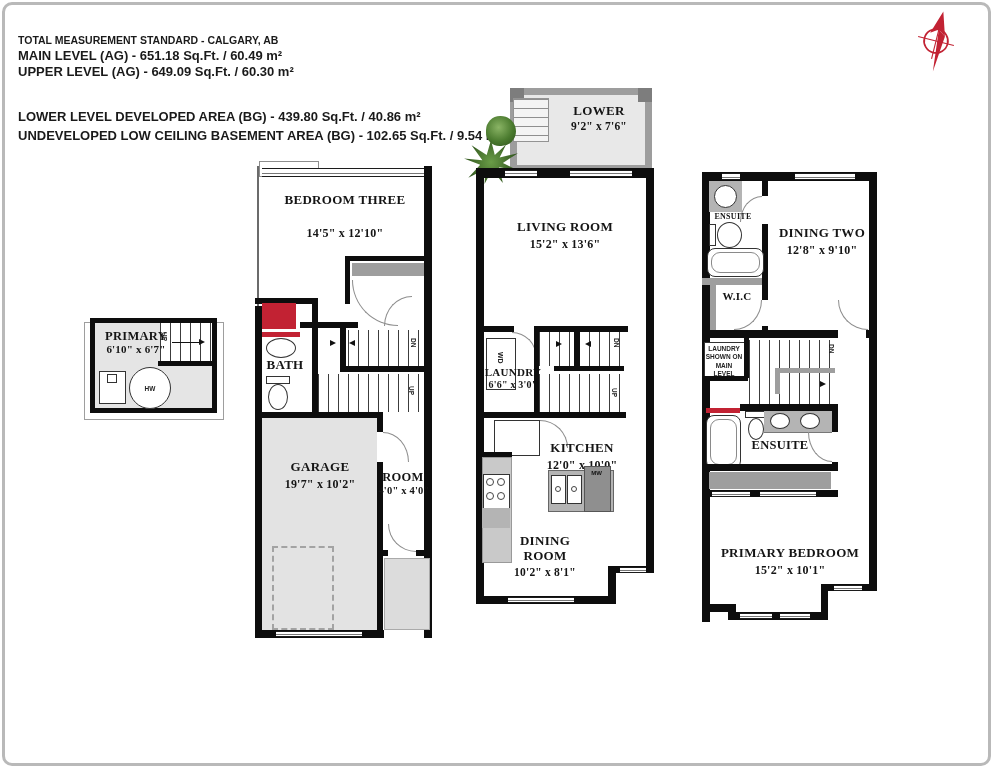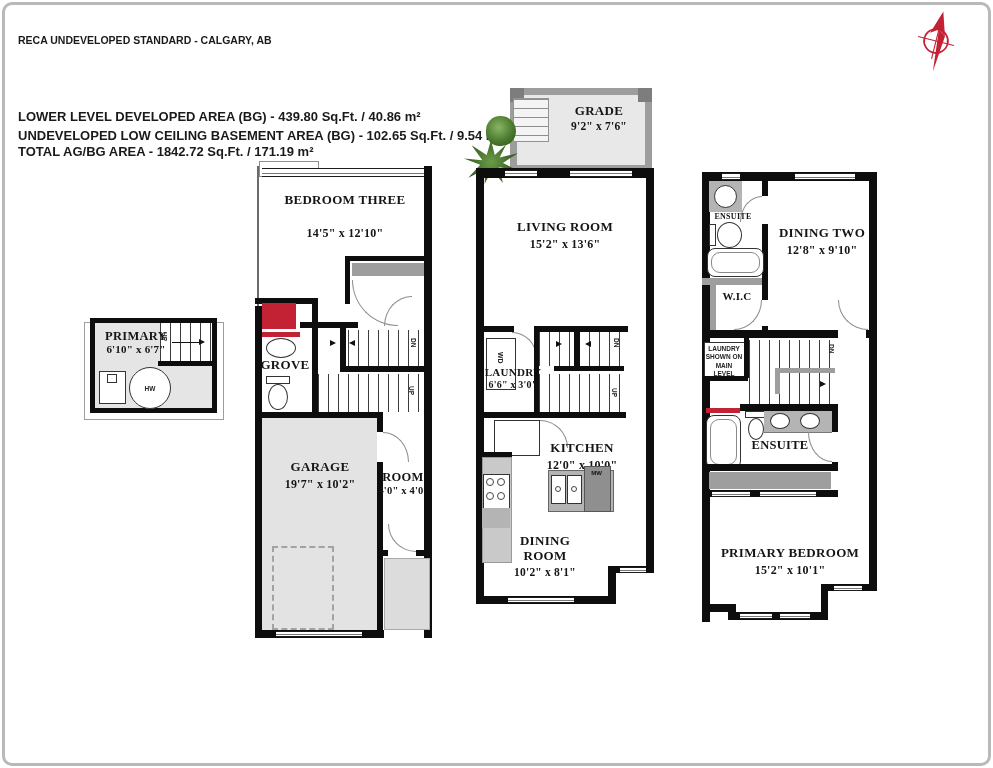--- a/index.html
+++ b/index.html
@@ -57,24 +57,25 @@
   .spiky{position:absolute;background:radial-gradient(circle,#6a9c47 0%,#33591f 72%);
          clip-path:polygon(50% 0%,57% 34%,78% 10%,66% 40%,100% 30%,72% 52%,98% 68%,65% 62%,72% 98%,52% 68%,38% 100%,40% 66%,8% 86%,30% 56%,0% 42%,34% 46%,14% 12%,42% 34%);}
 </style>
 </head>
 <body>
 
 <div id="canvas">
   <div class="frame"></div>
 
   <div class="grp">
-    <div class="h-sub">RECA UNDEVELOPED STANDARD - CALGARY, AB</div>
+    <div class="h-sub">TOTAL MEASUREMENT STANDARD - CALGARY, AB</div>
+    <div class="h-line" style="top:48px">MAIN LEVEL (AG) - 651.18 Sq.Ft. / 60.49 m²</div>
+    <div class="h-line" style="top:64px">UPPER LEVEL (AG) - 649.09 Sq.Ft. / 60.30 m²</div>
     <div class="h-line" style="top:109px">LOWER LEVEL DEVELOPED AREA (BG) - 439.80 Sq.Ft. / 40.86 m²</div>
     <div class="h-line" style="top:128px">UNDEVELOPED LOW CEILING BASEMENT AREA (BG) - 102.65 Sq.Ft. / 9.54 m²</div>
-    <div class="h-line" style="top:144px">TOTAL AG/BG AREA - 1842.72 Sq.Ft. / 171.19 m²</div>
   </div>
 
   <svg class="abs" style="left:910px;top:8px;width:52px;height:66px" viewBox="0 0 48 60">
     <g transform="rotate(14 24 30)">
       <circle cx="24" cy="30" r="11" fill="none" stroke="#c22233" stroke-width="1.6"></circle>
       <line x1="24" y1="13" x2="24" y2="47" stroke="#c22233" stroke-width="1"></line>
       <line x1="7" y1="30" x2="41" y2="30" stroke="#c22233" stroke-width="1"></line>
       <path d="M24 2 L31 24 L24 19 L17 24 Z" fill="#c22233"></path>
       <path d="M24 19 L31 24 L28 58 Z" fill="#c22233"></path>
     </g>
@@ -109,21 +110,21 @@
     <div class="sgray" style="left:352px;top:263px;width:72px;height:13px"></div>
     <div class="arc arc-bl" style="left:352px;top:280px;width:46px;height:46px"></div>
     <div class="wall" style="left:300px;top:322px;width:58px;height:6px"></div>
     <div class="arc arc-tl" style="left:384px;top:296px;width:28px;height:30px"></div>
 
     <div class="wall" style="left:255px;top:298px;width:58px;height:6px"></div>
     <div class="red" style="left:262px;top:303px;width:34px;height:26px"></div>
     <div class="red" style="left:262px;top:332px;width:38px;height:5px"></div>
     <div class="wall" style="left:312px;top:298px;width:6px;height:120px"></div>
     <div class="fx oval" style="left:266px;top:338px;width:30px;height:20px"></div>
-    <div class="rname" style="left:257px;top:358px;width:56px">GROVE</div>
+    <div class="rname" style="left:257px;top:358px;width:56px">BATH</div>
     <div class="fx" style="left:266px;top:376px;width:24px;height:8px"></div>
     <div class="fx oval" style="left:268px;top:384px;width:20px;height:26px"></div>
     <div class="wall" style="left:255px;top:412px;width:62px;height:6px"></div>
 
     <div class="treadsV" style="left:348px;top:330px;width:76px;height:36px"></div>
     <div class="wall" style="left:340px;top:328px;width:6px;height:40px"></div>
     <div class="wall" style="left:340px;top:366px;width:84px;height:6px"></div>
     <div class="treadsV" style="left:318px;top:374px;width:106px;height:38px"></div>
     <div class="tri-r" style="left:330px;top:340px"></div>
     <div class="tri-l" style="left:349px;top:340px"></div>
@@ -147,21 +148,21 @@
     <div class="arc arc-bl" style="left:388px;top:524px;width:28px;height:28px"></div>
     <div class="abs" style="left:384px;top:558px;width:44px;height:70px;background:#dcdcdc;border:1px solid #aaa"></div>
   </div>
 
   <div class="grp">
 
     <div class="room" style="left:510px;top:88px;width:142px;height:84px;border:7px solid #9d9d9d;background:#e8e8e8"></div>
     <div class="abs" style="left:510px;top:88px;width:14px;height:14px;background:#7d7d7d"></div>
     <div class="abs" style="left:638px;top:88px;width:14px;height:14px;background:#7d7d7d"></div>
     <div class="treadsH" style="left:513px;top:98px;width:36px;height:44px"></div>
-    <div class="rname" style="left:556px;top:104px;width:86px">GRADE</div>
+    <div class="rname" style="left:556px;top:104px;width:86px">LOWER</div>
     <div class="rdim" style="left:552px;top:120px;width:94px;font-size:11.5px">9'2" x 7'6"</div>
     <div class="bush" style="left:486px;top:116px;width:30px;height:30px"></div>
     <div class="spiky" style="left:464px;top:140px;width:54px;height:44px"></div>
 
     <div class="wall" style="left:476px;top:168px;width:178px;height:10px"></div>
     <div class="winH" style="left:505px;top:169.5px;width:32px;height:7px"></div>
     <div class="winH" style="left:570px;top:169.5px;width:62px;height:7px"></div>
     <div class="wall" style="left:476px;top:168px;width:8px;height:436px"></div>
     <div class="wall" style="left:646px;top:168px;width:8px;height:404px"></div>
     <div class="rname" style="left:500px;top:220px;width:130px">LIVING ROOM</div>

